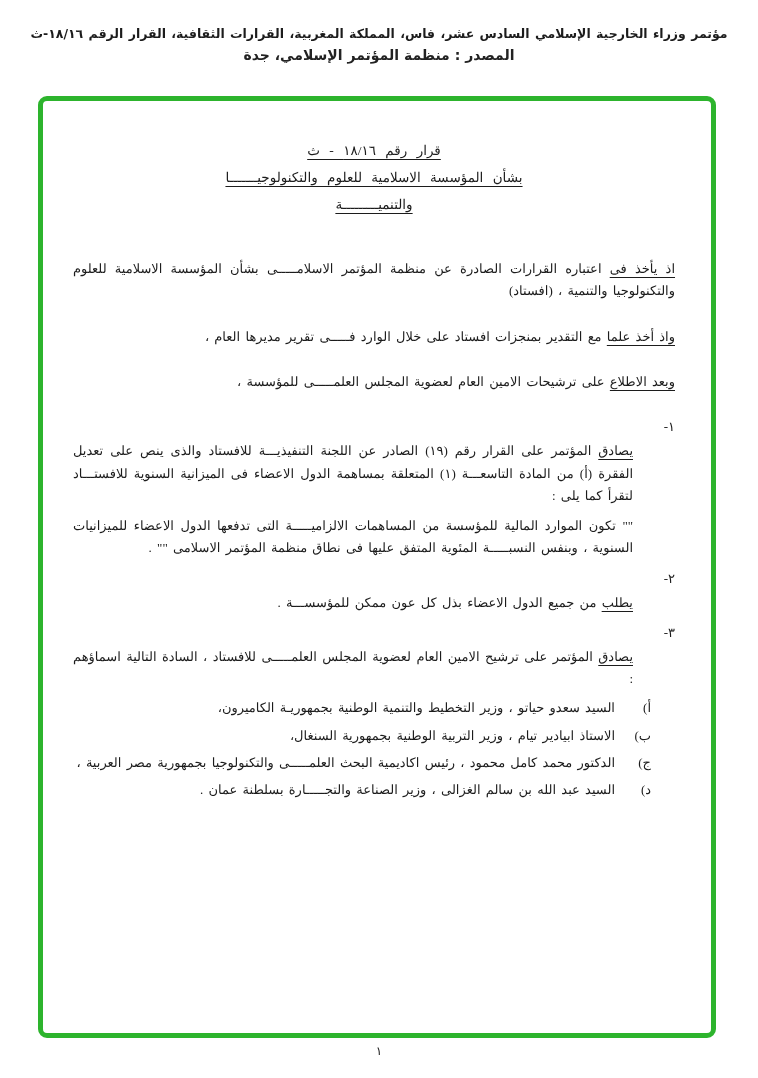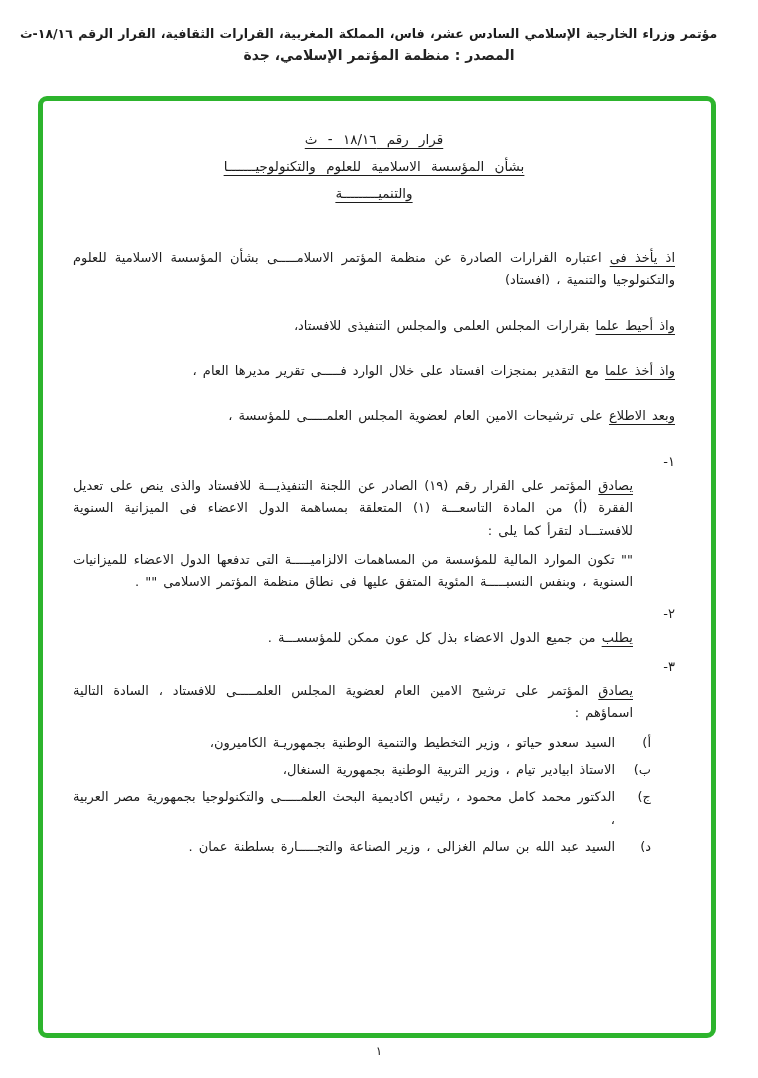--- a/index.html
+++ b/index.html
@@ -8,21 +8,21 @@
     background: #ffffff;
     overflow: hidden;
     font-family: "DejaVu Sans", sans-serif;
     color: #1c1c1c;
   }
   .sheet { position: relative; width: 758px; height: 1078px; background: #fff; }
 
   
   .doc-header { padding-top: 26px; direction: rtl; }
   .header-line {
-    text-align: left;
+    text-align: center;
     font-weight: bold;
     font-size: 12.5px;
     letter-spacing: 0;
     word-spacing: 1px;
     padding: 0 20px;
   }
   .source-line {
     margin-top: 6px;
     text-align: center;
     font-weight: bold;
@@ -35,25 +35,26 @@
     position: absolute;
     left: 38px; top: 96px;
     width: 678px; height: 942px;
     border: 5px solid var(--frame-green, #2db42d);
     border-radius: 9px;
     background: #fff;
   }
 
   .doc-content {
     direction: rtl;
-    padding: 25px 36px 0 30px;
+    padding: 36px 36px 0 30px;
     font-size: 13px;
     line-height: 1.72;
     text-align: justify;
     word-spacing: 2px;
+    font-family: Liberation Serif, serif;
   }
 
   .doc-title {
     text-align: center;
     margin-bottom: 40px;
     font-size: 13.5px;
     line-height: 2;
     word-spacing: 6px;
   }
   .title-line {
@@ -108,21 +109,20 @@
 
       <div class="doc-title">
         <span class="title-line">قرار رقم ١٨/١٦ - ث</span>
         <span class="title-line">بشأن المؤسسة الاسلامية للعلوم والتكنولوجيـــــــا</span>
         <span class="title-line">والتنميـــــــــة</span>
       </div>
 
 
       <p class="para"><span class="u">اذ يأخذ فى</span><span> اعتباره القرارات الصادرة عن منظمة المؤتمر الاسلامـــــى بشأن المؤسسة الاسلامية للعلوم والتكنولوجيا والتنمية ، (افستاد)</span></p>
 
-      <p class="para"><span class="u">واذ أحيط علما</span><span> بقرارات المجلس العلمى والمجلس التنفيذى للافستاد،</span></p>
 
       <p class="para"><span class="u">واذ أخذ علما</span><span> مع التقدير بمنجزات افستاد على خلال الوارد فـــــى تقرير مديرها العام ،</span></p>
 
       <p class="para"><span class="u">وبعد الاطلاع</span><span> على ترشيحات الامين العام لعضوية المجلس العلمـــــى للمؤسسة ،</span></p>
 
       <div class="num-item">
         <span class="num">١-</span>
         <span class="itext"><span class="u">يصادق</span><span> المؤتمر على القرار رقم (١٩) الصادر عن اللجنة التنفيذيـــة للافستاد والذى ينص على تعديل الفقرة (أ) من المادة التاسعـــة (١) المتعلقة بمساهمة الدول الاعضاء فى الميزانية السنوية للافستـــاد لتقرأ كما يلى :</span></span>
       </div>
 

